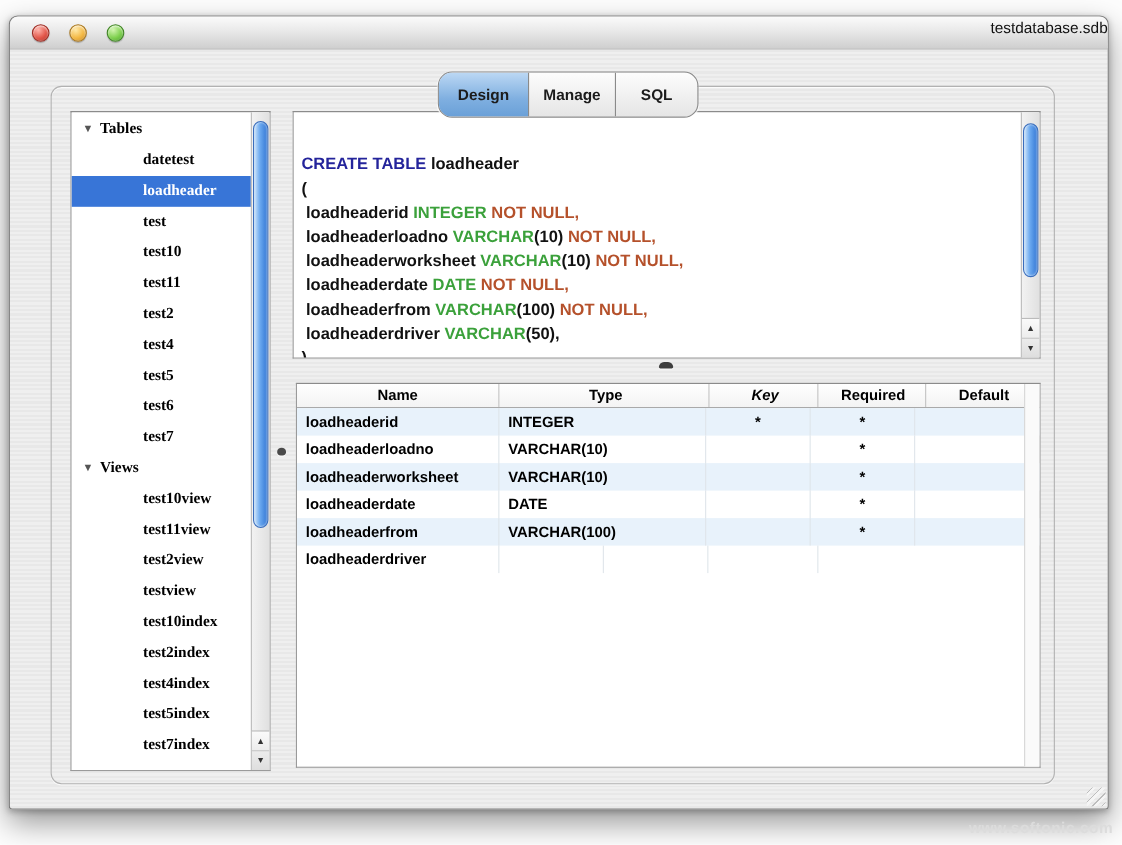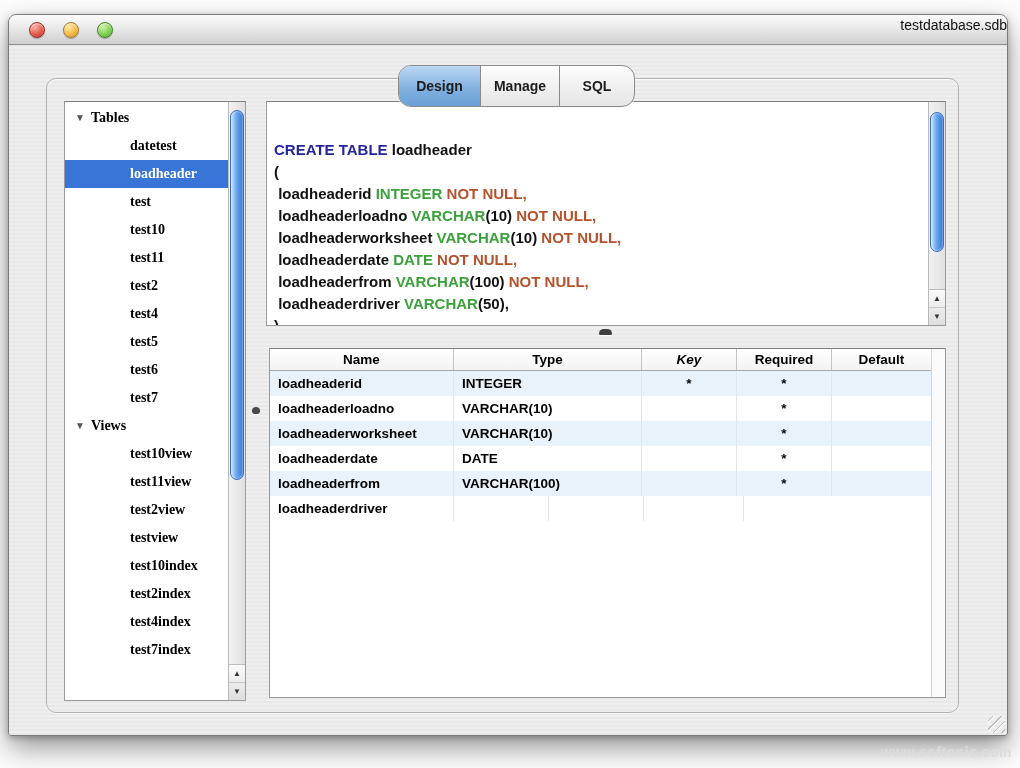--- a/index.html
+++ b/index.html
@@ -124,21 +124,21 @@
     border-radius:7px 7px 2px 2px; background:#3f3f3f; z-index:6;
     box-shadow:0 1px 0 rgba(255,255,255,.8);
   }
 
   
   .tablepanel {
     position:absolute; left:260px; top:333px; width:677px; height:350px;
     background:#fff; border:1px solid #9a9a9a; border-top-color:#7f7f7f;
     overflow:hidden; z-index:4;
   }
-  .thead { display:flex; height:22px; border-bottom:1px solid #a9a9a9; background:linear-gradient(#ffffff,#f3f3f3); }
+  .thead { display:flex; height:22px; border-bottom:1px solid #a9a9a9; background:linear-gradient(#ffffff,#f3f3f3);justify-content:space-between; }
   .th {
     font-size:13.5px; font-weight:700; color:#000; text-align:center;
     line-height:21px; border-right:1px solid #c3c3c3; overflow:hidden; white-space:nowrap;
   }
   .trow { display:flex; height:25px; }
   .trow.stripe { background:var(--row-stripe,#e8f2fb); }
   .td {
     font-size:13.5px; font-weight:600; color:#000; line-height:25px;
     padding-left:8px; border-right:1px solid #dfe5ea; overflow:hidden; white-space:nowrap;
   }
@@ -195,20 +195,21 @@
           <div class="side-item">test6</div>
           <div class="side-item">test7</div>
           <div class="side-group"><span class="tri">▼</span>Views</div>
           <div class="side-item">test10view</div>
           <div class="side-item">test11view</div>
           <div class="side-item">test2view</div>
           <div class="side-item">testview</div>
           <div class="side-item">test10index</div>
           <div class="side-item">test2index</div>
           <div class="side-item">test4index</div>
+          <div class="side-item">test5index</div>
           <div class="side-item">test7index</div>
         </div>
       <div class="vscroll">
         <div class="vthumb" style="top:8px; height:370px;"></div>
         <div class="varrows">
           <div class="varrow">▲</div>
           <div class="varrow">▼</div>
         </div>
       </div>
     </div>

